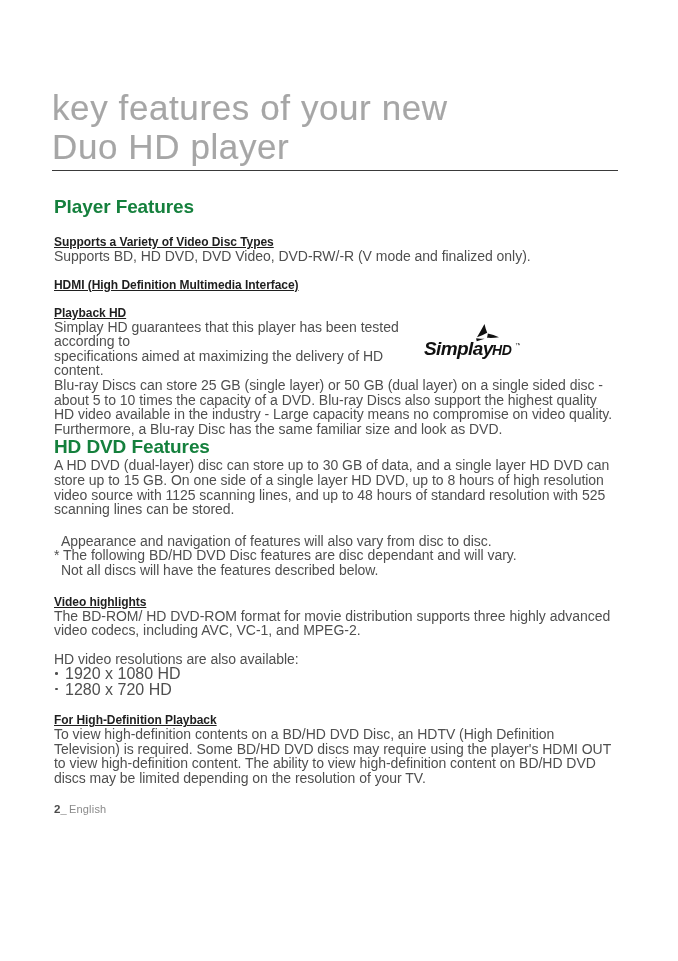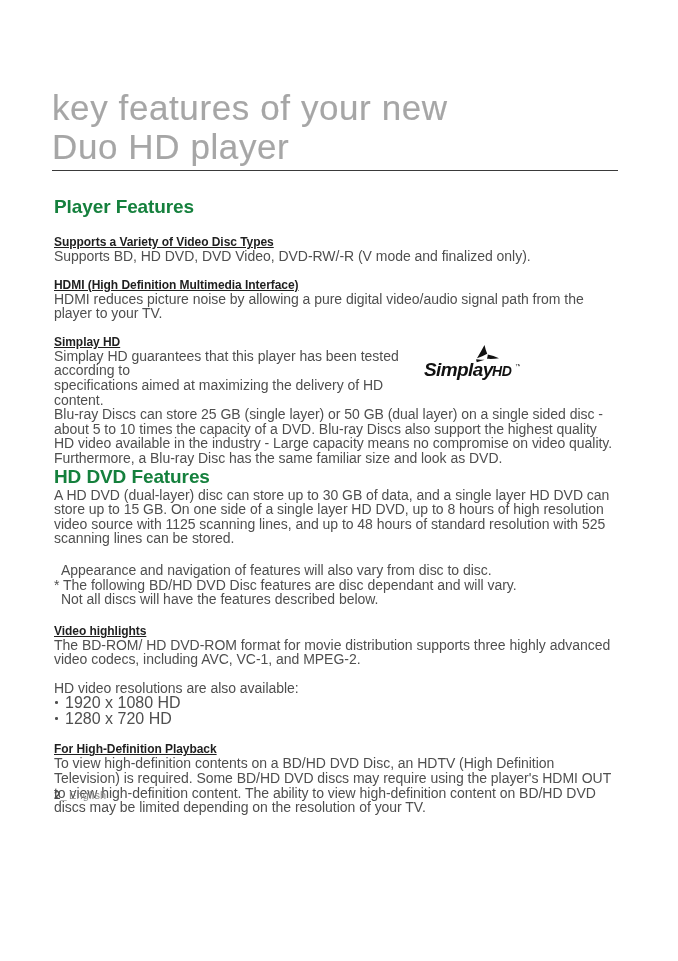--- a/index.html
+++ b/index.html
@@ -98,21 +98,21 @@
   .simplay-row {
     position: relative;
     min-height: 40px;
   }
   .simplay-text {
     width: 380px;
   }
   .simplay-logo {
     position: absolute;
     right: 98px;
-    top: 8px;
+    top: 16px;
     width: 96px;
     height: 40px;
   }
   .simplay-logo svg { display: block; }
 
   
   .section-bluray { margin-top: 46px; }
   .section-hddvd  { margin-top: 44px; }
 
   .after-title { margin-top: 13px; }
@@ -146,21 +146,21 @@
     background: #4f4f4f;
     border-radius: 50%;
   }
 
   .playback-block { margin-top: 16px; }
 
   
   .footer {
     position: absolute;
     left: 54px;
-    bottom: 39px;
+    bottom: 25px;
     font-size: 11px;
     color: #8f8f8f;
     letter-spacing: 0.2px;
   }
   .footer .pg {
     font-weight: bold;
     color: #4a4a4a;
     font-size: 11.5px;
   }
   .footer .sep { color: #9a9a9a; }
@@ -183,26 +183,25 @@
 
     <h2 class="section-title sec-player-features">Player Features</h2>
 
     <div class="feature-group" style="margin-top:17px;">
       <h3 class="sub-title">Supports a Variety of Video Disc Types</h3>
       <p class="body-text blk-tight">Supports BD, HD DVD, DVD Video, DVD-RW/-R (V mode and finalized only).</p>
     </div>
 
     <div class="feature-group">
       <h3 class="sub-title">HDMI (High Definition Multimedia Interface)</h3>
-      <p class="body-text blk-tight">HDMI reduces picture noise by allowing a pure digital video/audio signal path from the player to your TV.</p>
     </div>
 
     <div class="feature-group simplay-row">
       <div class="simplay-text">
-        <h3 class="sub-title">Simplay HD</h3>
+        <h3 class="sub-title">Playback HD</h3>
         <p class="body-text blk-tight">Simplay HD guarantees that this player has been tested according to</p>
         <p class="body-text">specifications aimed at maximizing the delivery of HD content.</p>
       </div>
 
       <div class="simplay-logo">
         <svg width="96" height="40" viewBox="0 0 96 40" xmlns="http://www.w3.org/2000/svg">
 
           <g fill="#111111">
             <path d="M60.5 2.0 C58.0 6.5 55.5 11.0 53.0 15.2 C56.6 14.0 60.0 12.6 63.2 10.8 C62.0 8.0 61.2 5.0 60.5 2.0 Z"></path>
             <path d="M63.8 11.6 C67.6 12.4 71.4 13.6 75.0 15.2 C71.0 15.9 67.0 16.1 63.0 15.8 C63.4 14.4 63.7 13.0 63.8 11.6 Z"></path>

